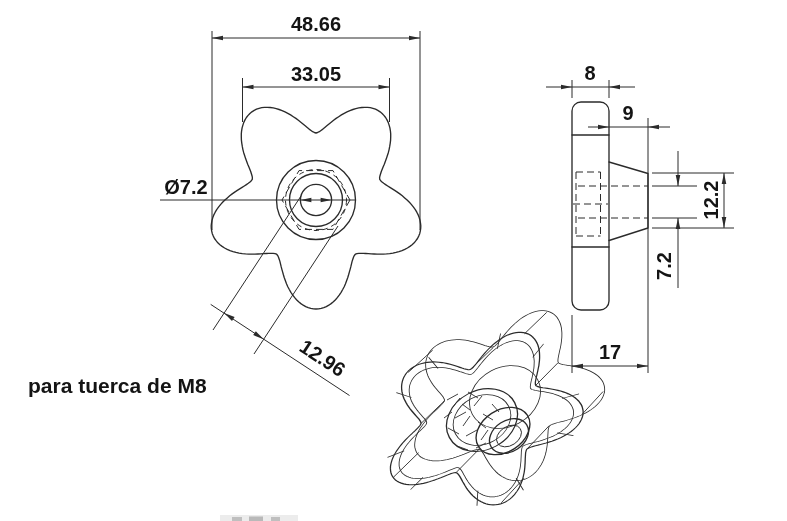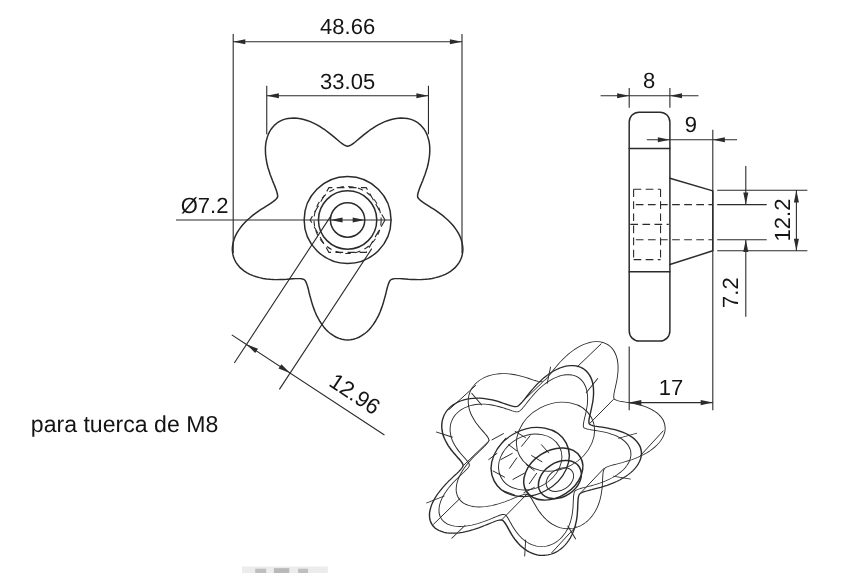--- a/index.html
+++ b/index.html
@@ -1,16 +1,16 @@
 <!DOCTYPE html>
 <html style="--line: #2b2b2b;"><head>
 <meta charset="utf-8">
 <style>
   html,body{margin:0;padding:0;background:#fff;}
-  #stage{position:relative;width:787px;height:521px;background:#fff;overflow:hidden;}
+  #stage{position:relative;width:787px;height:521px;background:#fff;overflow:hidden;font-weight:bold;}
   :root{--line:#2b2b2b;}
   .geo{fill:none;stroke:var(--line);stroke-width:1.35;stroke-linejoin:round;stroke-linecap:round;}
   .thin{fill:none;stroke:var(--line);stroke-width:0.9;stroke-linejoin:round;}
   .dim{fill:none;stroke:var(--line);stroke-width:1;}
   .hid{fill:none;stroke:var(--line);stroke-width:1;stroke-dasharray:7 4;}
   .hid2{fill:none;stroke:var(--line);stroke-width:1;stroke-dasharray:5 4;}
   .arrow{fill:var(--line);stroke:none;}
   text{font-family:"Liberation Sans","DejaVu Sans",sans-serif;font-size:20px;fill:#141414;}
   text.note{font-size:21px;}
 </style>

